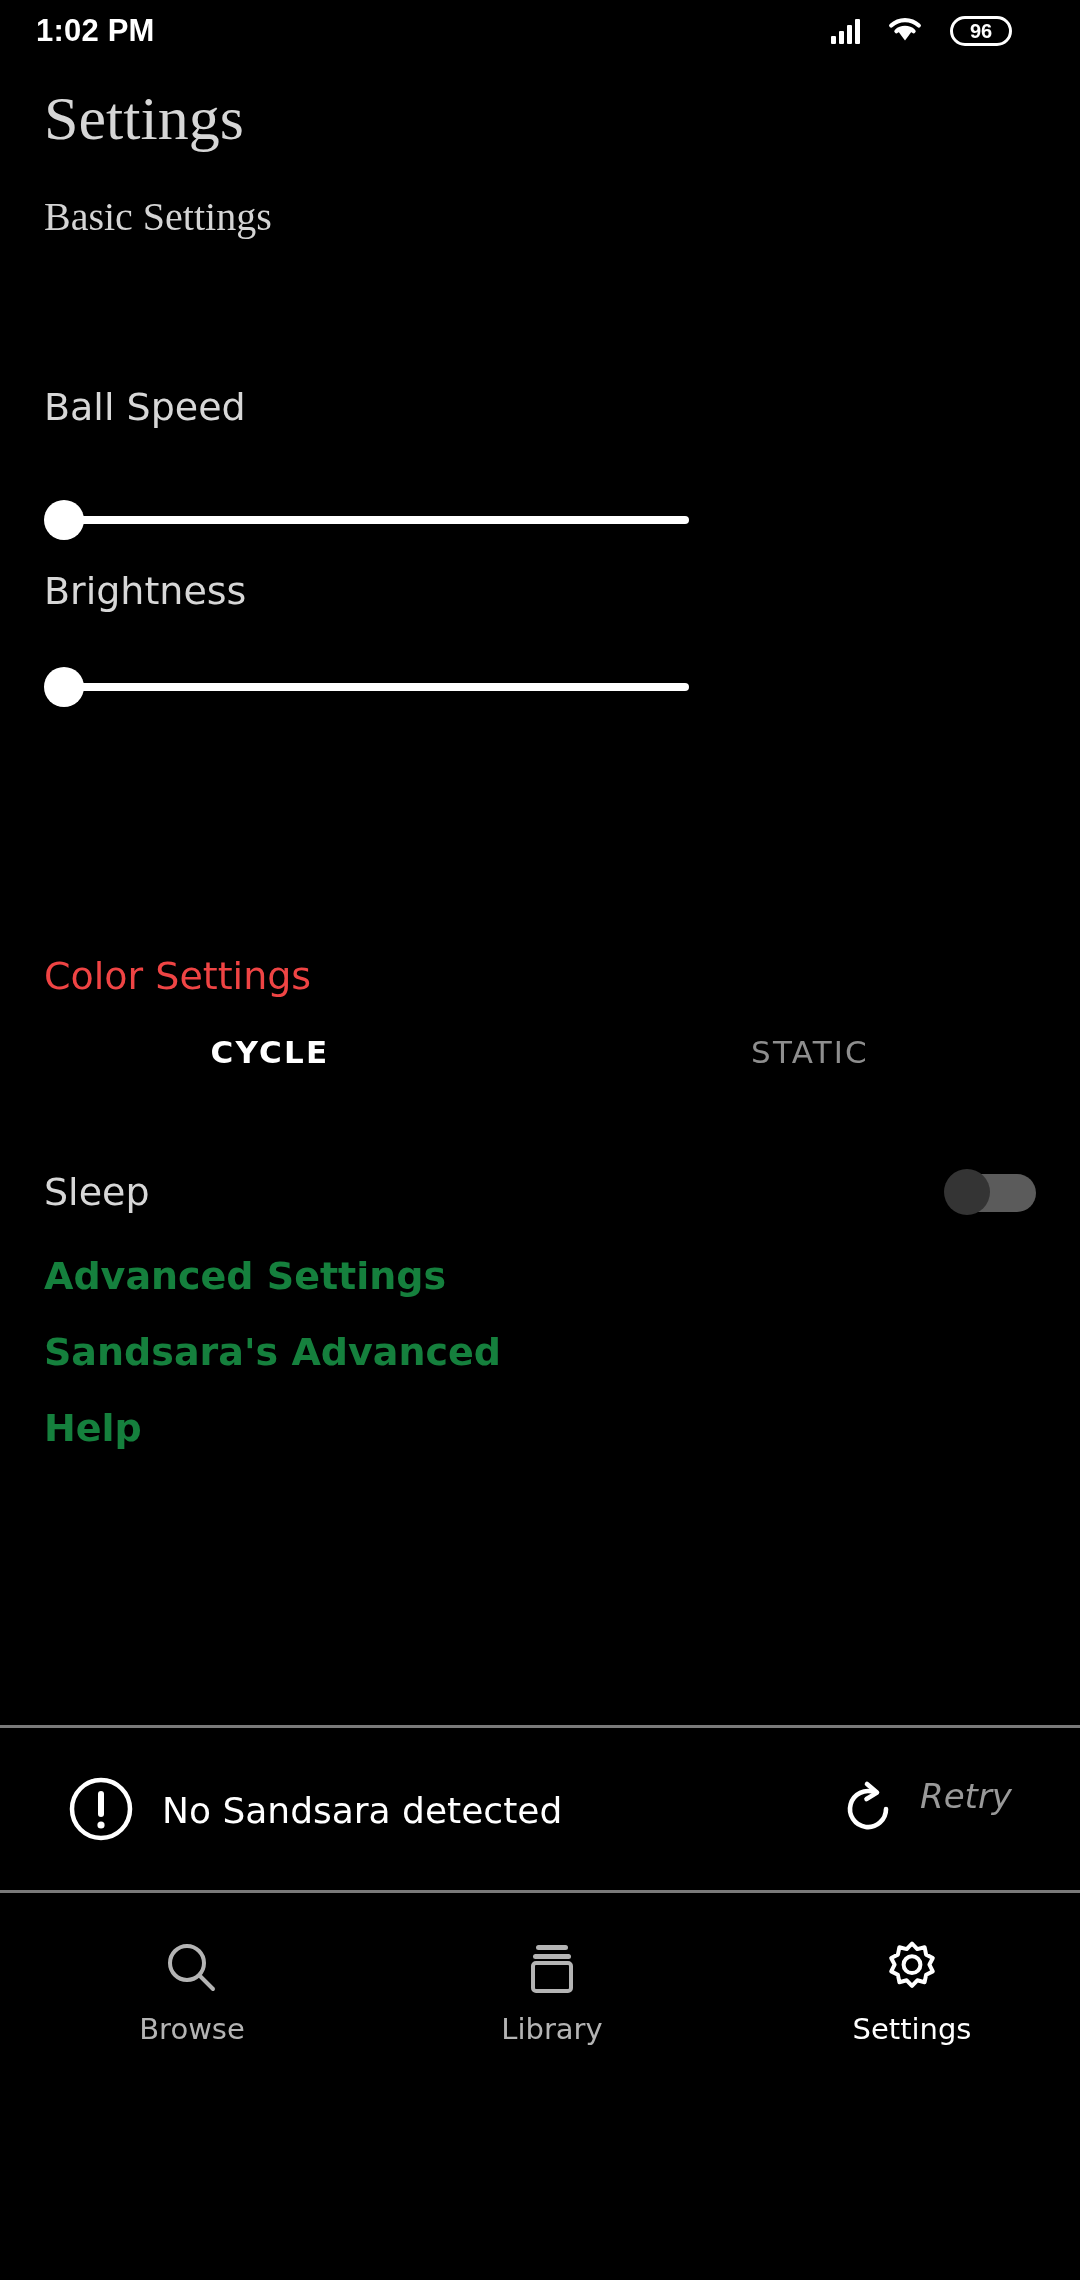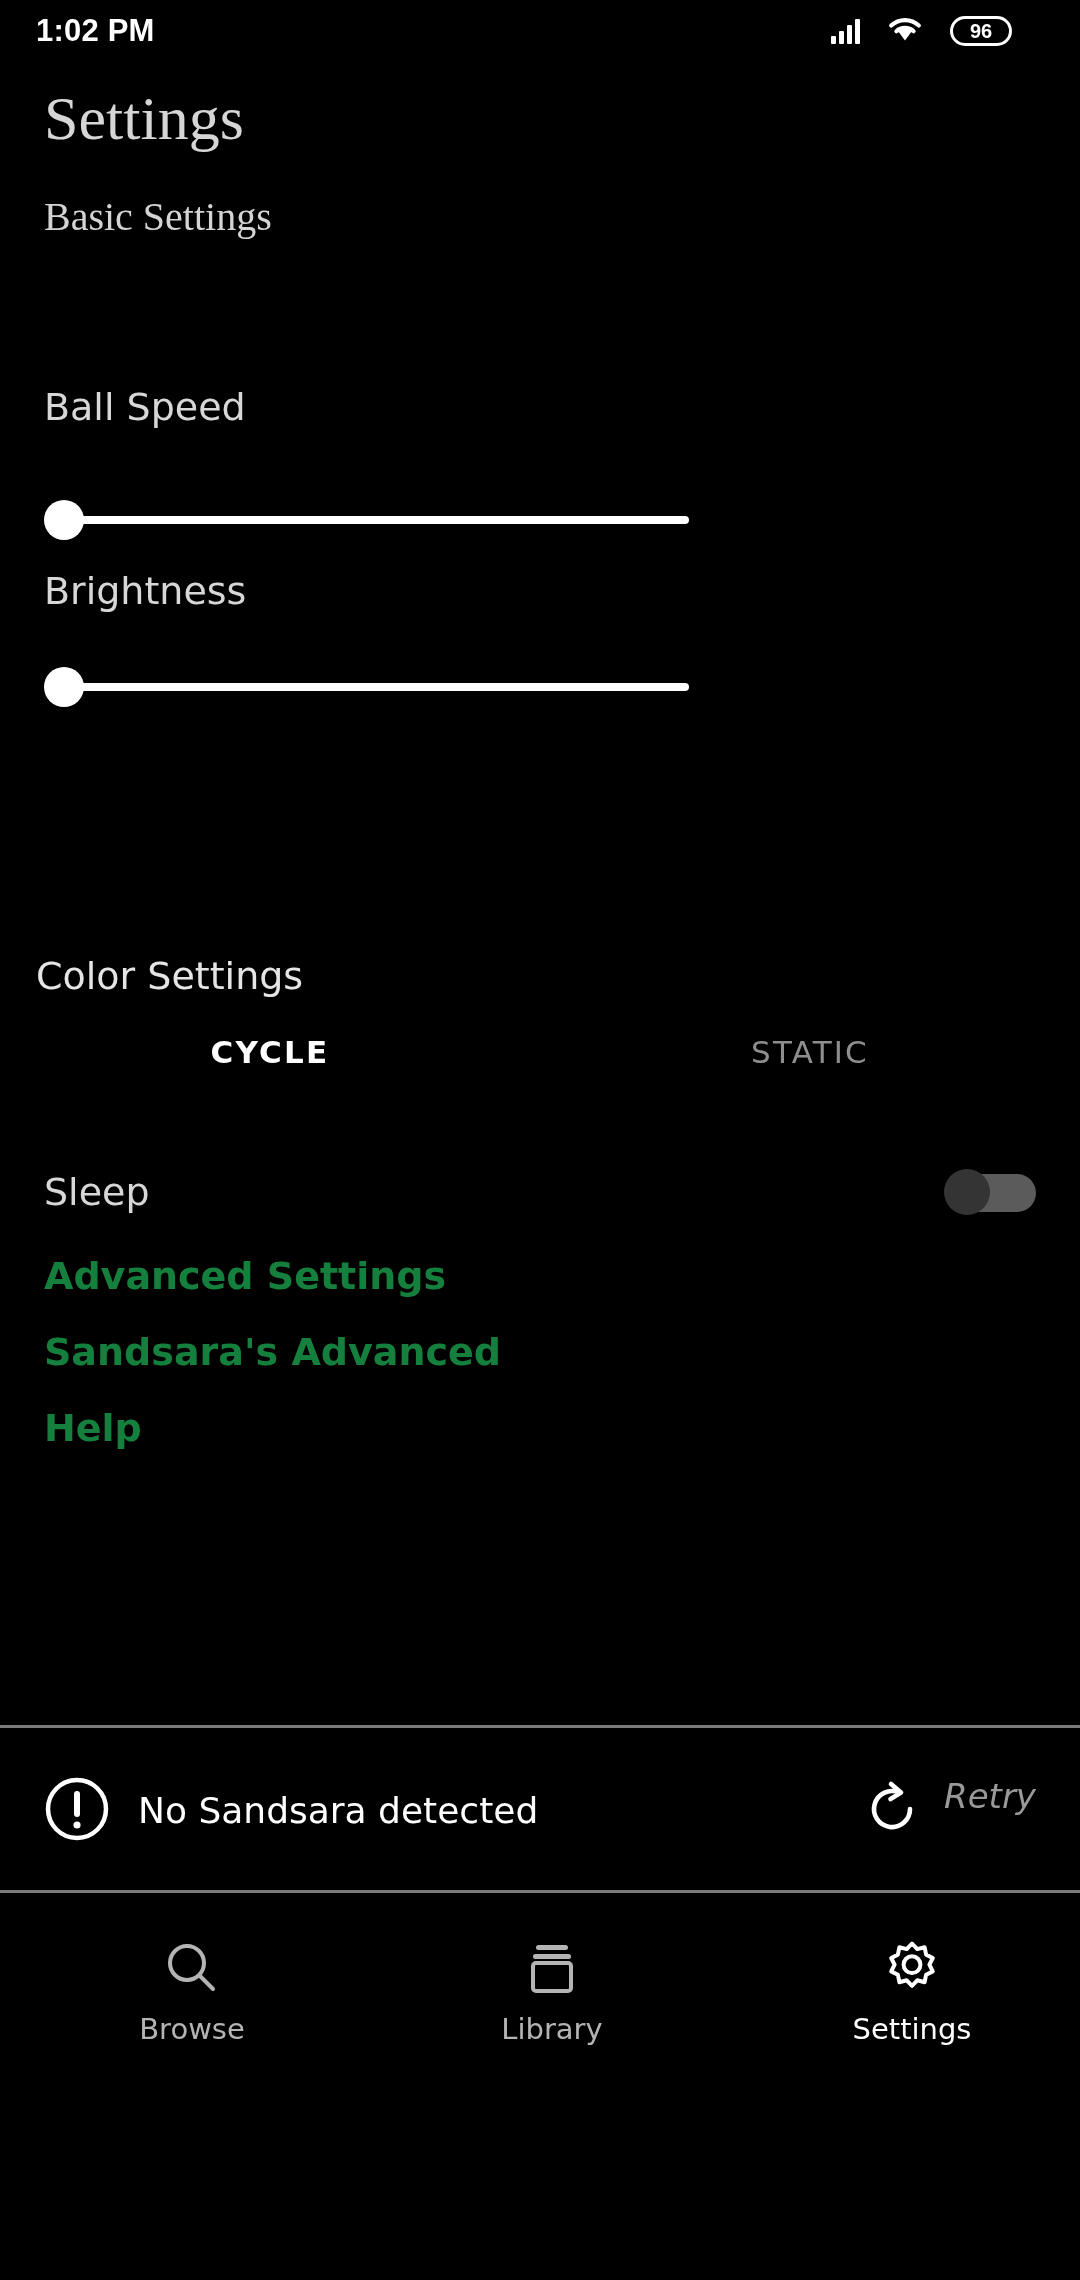--- a/index.html
+++ b/index.html
@@ -136,23 +136,23 @@
     background: #ffffff;
   }
 
   #ball-speed-label   { top: 326px; }
   #ball-speed-slider  { top: 430px; }
   #brightness-label   { top: 510px; }
   #brightness-slider  { top: 597px; }
 
   #color-settings-header {
     position: absolute;
-    left: 36px;
+    left: 44px;
     top: 895px;
-    color: #e5e5e5;
+    color: #ef4444;
     font-size: 38px;
     line-height: 1;
     white-space: nowrap;
   }
 
   #tabs {
     position: absolute;
     top: 975px;
     left: 0;
     width: 1080px;
@@ -234,21 +234,21 @@
   }
   #connection-banner {
     position: absolute;
     left: 0;
     top: 1728px;
     width: 1080px;
     height: 165px;
     display: flex;
     align-items: center;
     justify-content: space-between;
-    padding: 0 44px;
+    padding: 0 68px;
     box-sizing: border-box;
   }
   #banner-left {
     display: flex;
     align-items: center;
     gap: 28px;
   }
   #banner-status-text {
     color: #ffffff;
     font-size: 36px;

